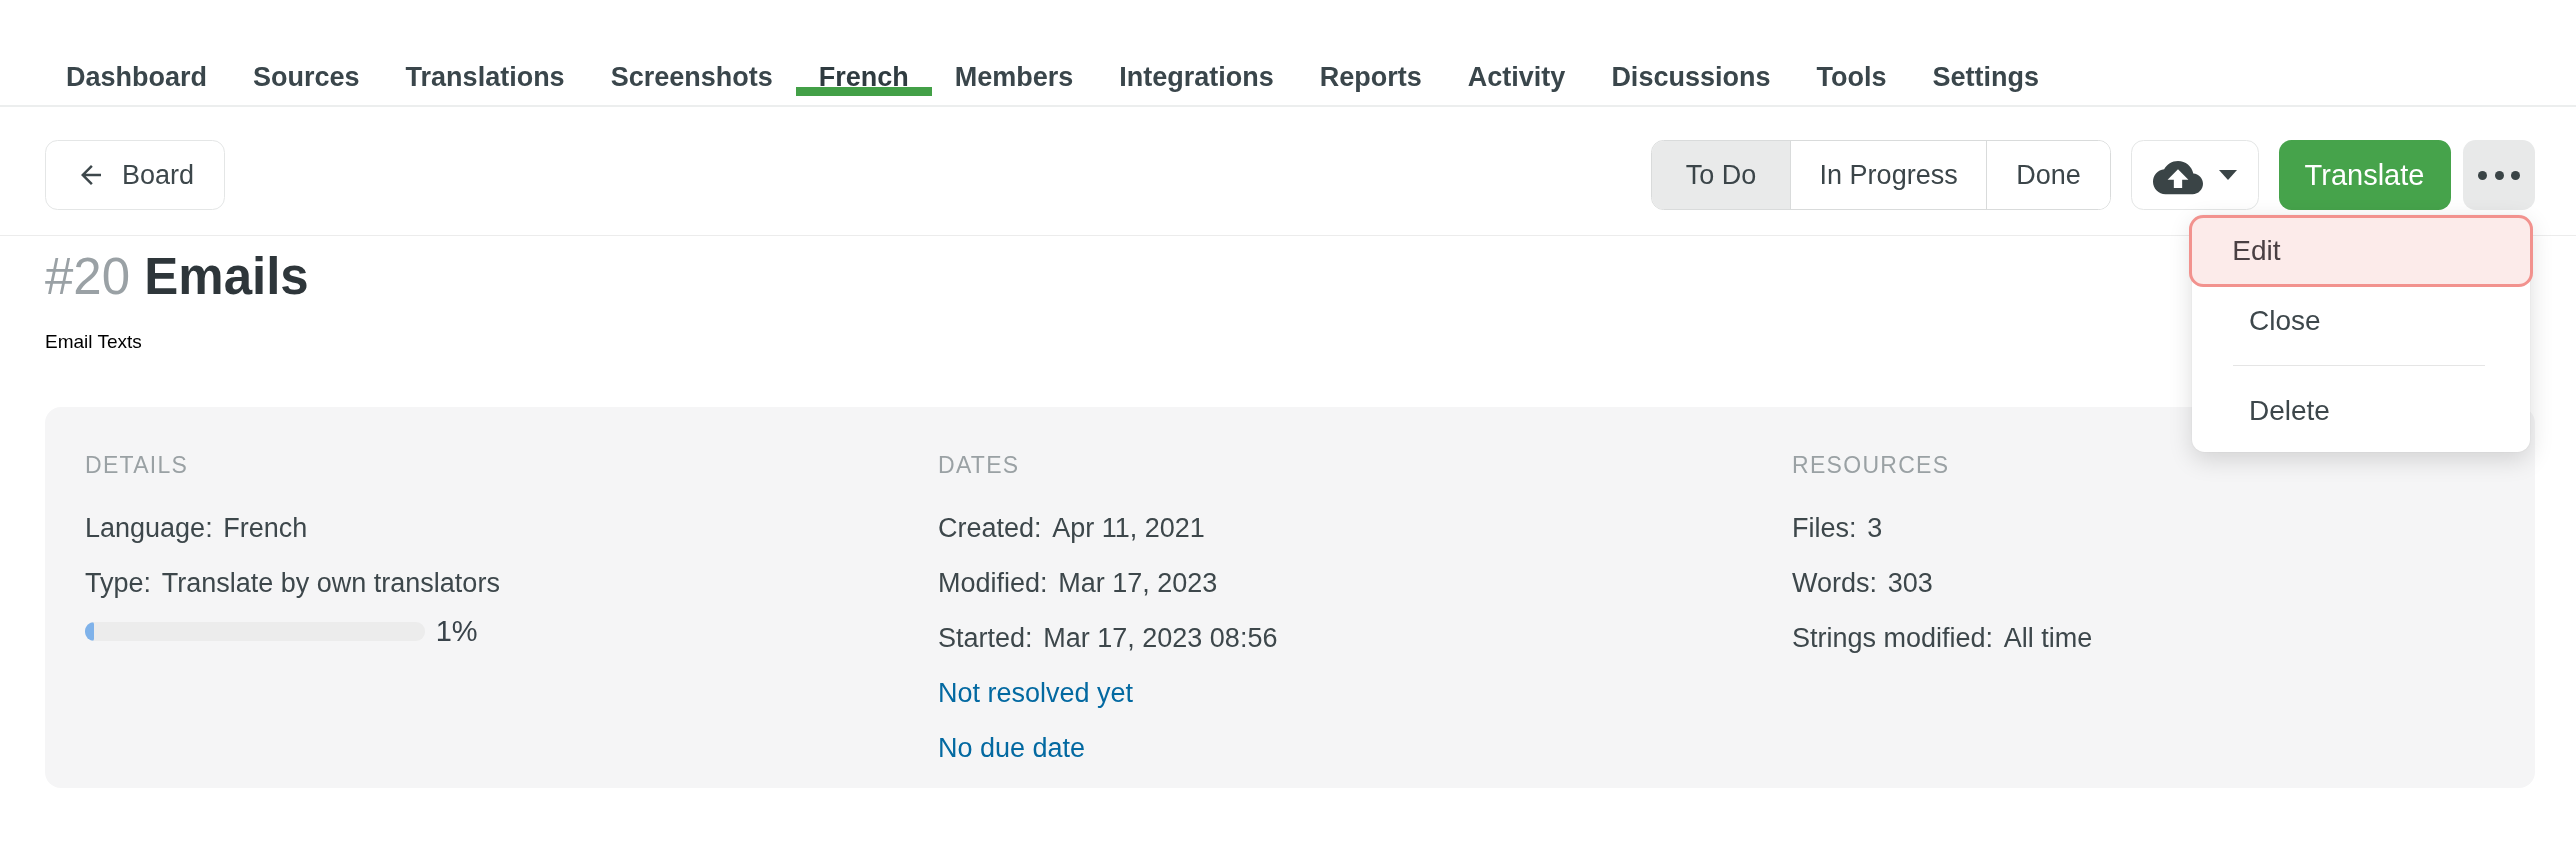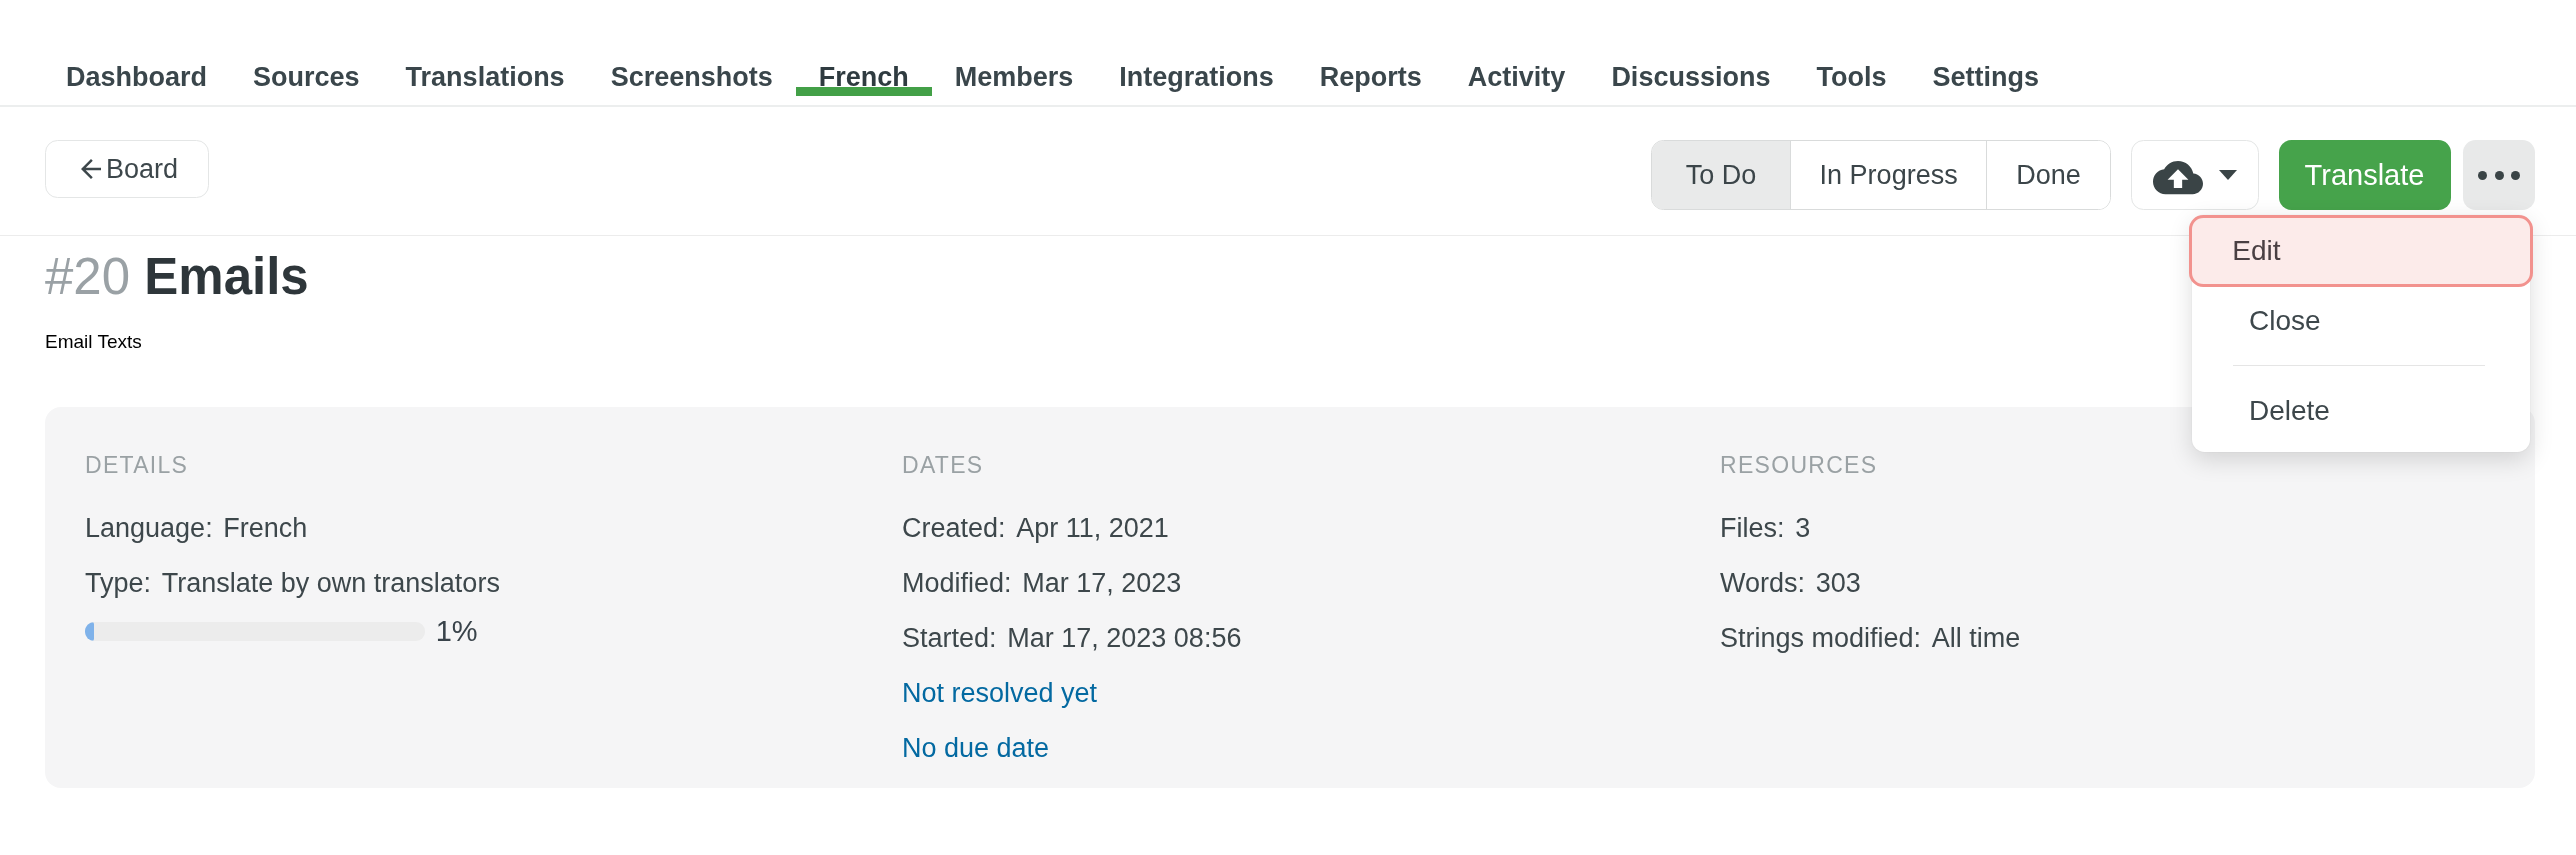--- a/index.html
+++ b/index.html
@@ -11,23 +11,23 @@
     align-items: flex-end; padding: 12px 43px; }
   .nav-item { display: flex; align-items: center; padding: 0 23px; font-size: 27px;
     font-weight: 600; color: #3a464b; position: relative; cursor: pointer; white-space: nowrap; }
   .nav-item.active { color: #2f3b40; }
   .nav-item.active::after { content: ""; position: absolute; left: 0; right: 0;
     bottom: -2.7px; height: 9px; background: #43a047; }
 
   
   .toolbar { position: relative; height: 129px; border-bottom: 1.8px solid #ececec; }
   .btn { border: none; background: none; font-family: inherit; cursor: pointer; }
-  .board-btn { position: absolute; left: 45px; top: 33px; height: 58px; padding: 0 30px;
+  .board-btn { position: absolute; left: 45px; top: 33px; height: 70px; padding: 0 30px;
     background: #fff; border: 1.8px solid #e4e6e6; border-radius: 12.5px; display: flex;
-    align-items: center; gap: 0; font-size: 27px; color: #3d474b; }
+    align-items: center; gap: 16px; font-size: 27px; color: #3d474b; }
   .right-group { position: absolute; right: 41px; top: 33px; display: flex;
     align-items: center; }
   .segmented { display: flex; height: 70px; border: 1.8px solid #d9dbdb; border-radius: 12.5px;
     overflow: hidden; background: #fff; }
   .seg { height: 100%; font-size: 27px; color: #3b4549; background: #fff; display: flex;
     align-items: center; justify-content: center; }
   .seg + .seg { border-left: 1.8px solid #d9dbdb; }
   .seg.selected { background: #e9eaea; }
   .seg-todo { width: 138px; } .seg-inprog { width: 196px; } .seg-done { width: 124px; }
   .icon-btn { width: 128px; height: 70px; margin-left: 19.7px; background: #fff;
@@ -55,21 +55,21 @@
 
   
   .title { margin: 20px 0 0 45px; font-size: 51px; line-height: 42px; font-weight: 700; }
   .task-id { color: #9aa1a5; font-weight: 400; }
   .task-name { color: #2e363a; }
   .subtitle { margin: 29px 0 0 45px; font-size: 19px; line-height: 30px; color: #000000; }
 
   
   .card { margin: 50px 41px 0 45px; height: 381px; background: #f5f5f6;
     border-radius: 16px; padding: 45px 36px 0 40px; display: grid;
-    grid-template-columns: 817px 818px 1fr; }
+    grid-template-columns: 817px 818px 1fr; gap: 36px; }
   .col h3 { font-size: 23px; line-height: 27px; font-weight: 400; color: #9aa1a4;
     letter-spacing: 1.3px; margin-bottom: 21.5px; }
   .row { height: 55px; display: flex; align-items: center; gap: 10.7px;
     font-size: 27px; color: #3d474b; }
   .row .muted { color: #0369a1; }
   .progress-row { margin-top: 7.2px; height: 27px; }
   .track { width: 340px; height: 19px; background: #ececec; border-radius: 9px;
     overflow: hidden; }
   .fill { height: 100%; background: #7fb2ea; border-radius: 9px 2.7px 2.7px 9px; }
   .pct { font-size: 29px; color: #39434a; }

